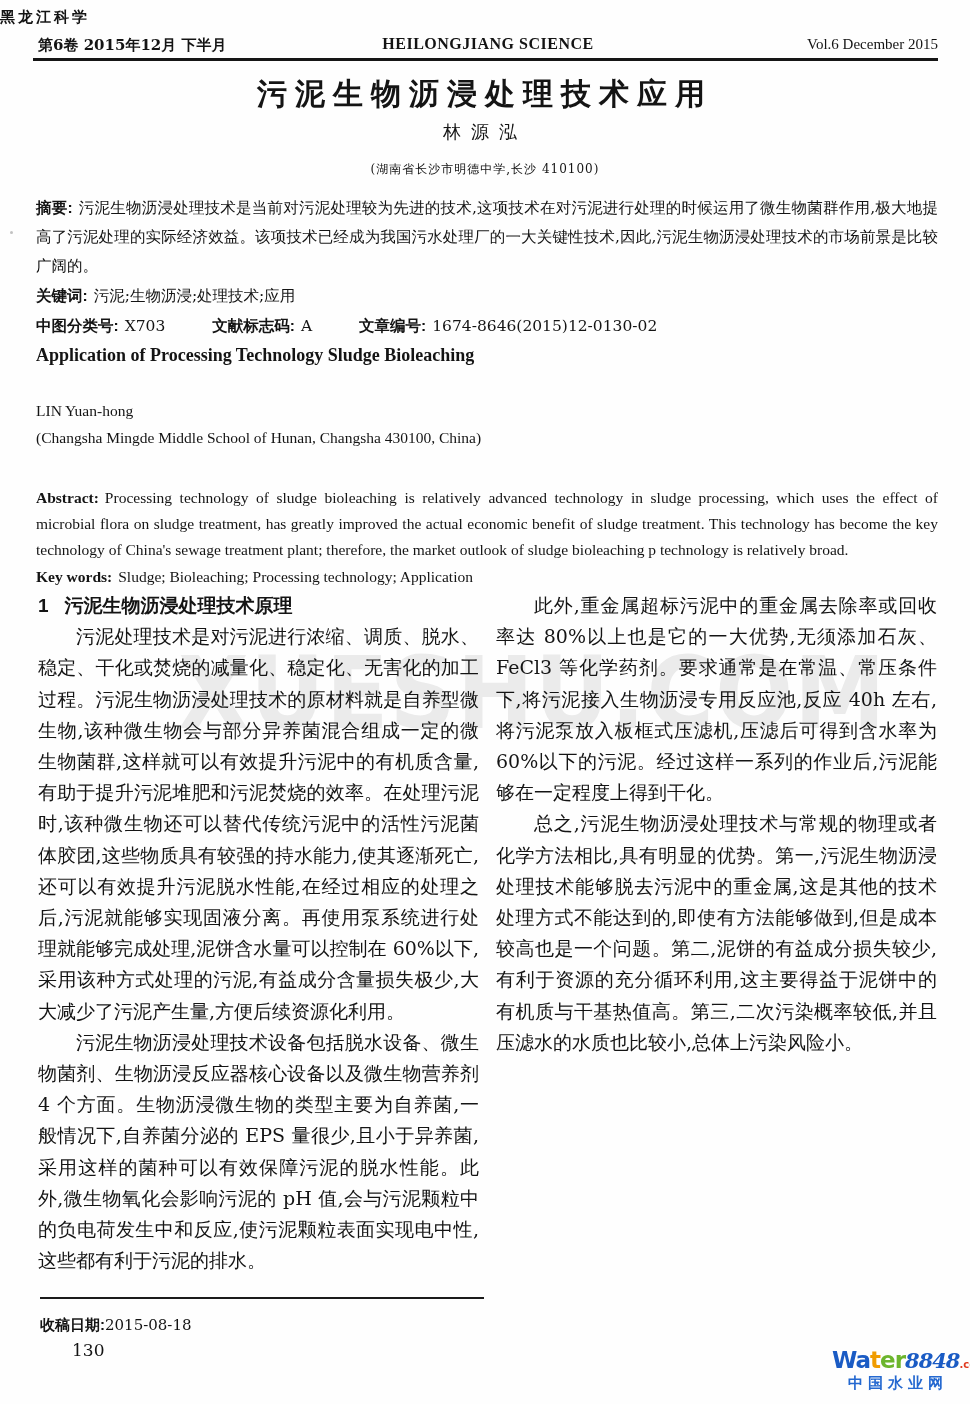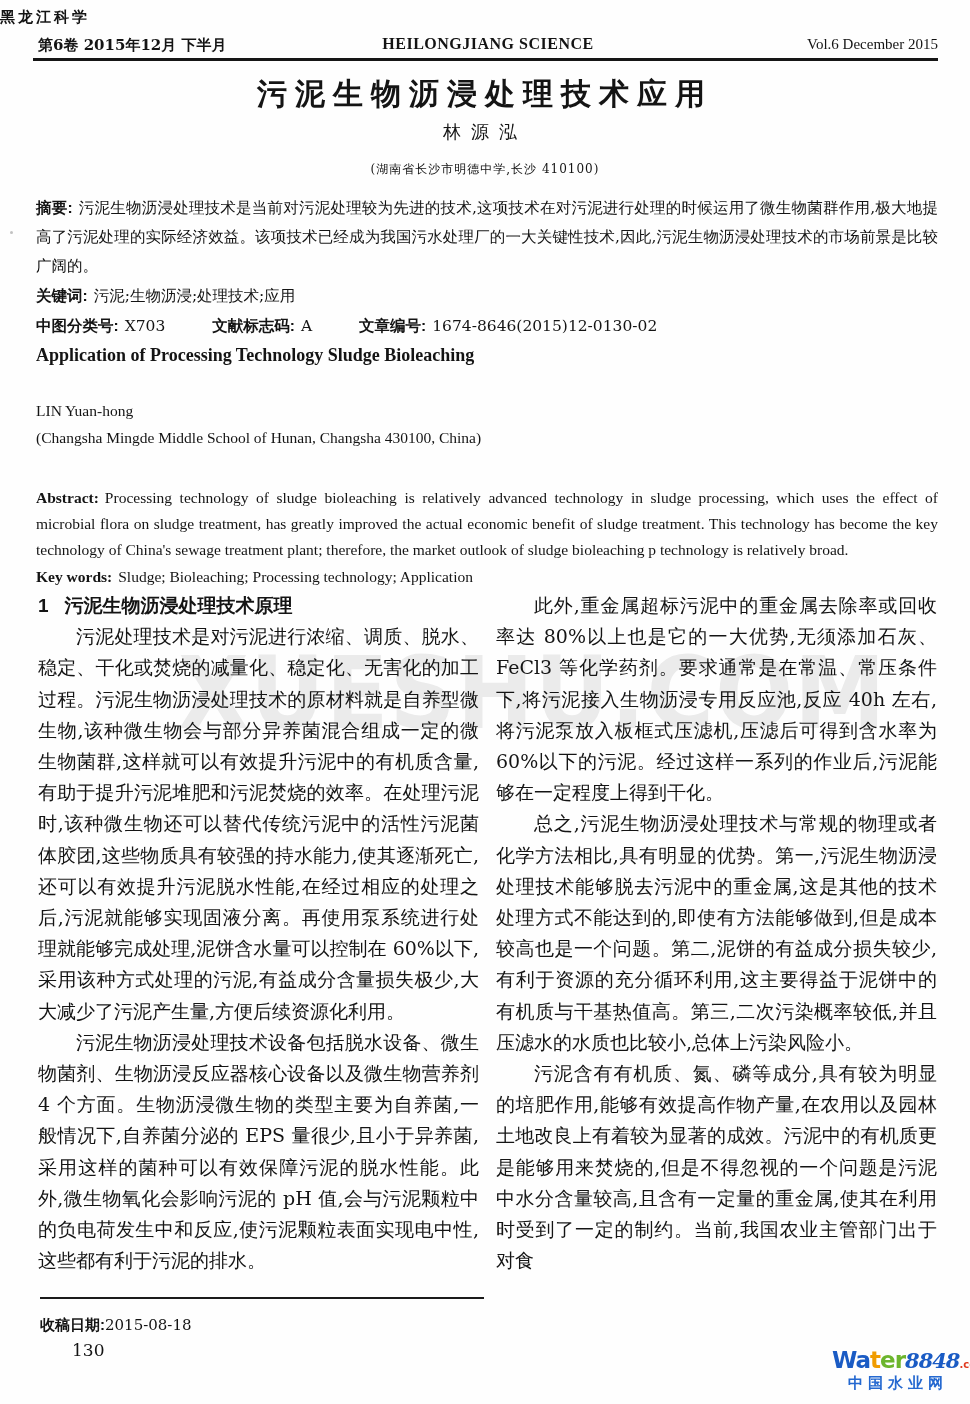--- a/index.html
+++ b/index.html
@@ -149,21 +149,20 @@
 
   <div class="columns">
     <div class="col">
       <div class="sec-heading"><span class="num">1</span><span>污泥生物沥浸处理技术原理</span></div>
       <p>污泥处理技术是对污泥进行浓缩、调质、脱水、稳定、干化或焚烧的减量化、稳定化、无害化的加工过程。污泥生物沥浸处理技术的原材料就是自养型微生物,该种微生物会与部分异养菌混合组成一定的微生物菌群,这样就可以有效提升污泥中的有机质含量,有助于提升污泥堆肥和污泥焚烧的效率。在处理污泥时,该种微生物还可以替代传统污泥中的活性污泥菌体胶团,这些物质具有较强的持水能力,使其逐渐死亡,还可以有效提升污泥脱水性能,在经过相应的处理之后,污泥就能够实现固液分离。再使用泵系统进行处理就能够完成处理,泥饼含水量可以控制在 60%以下,采用该种方式处理的污泥,有益成分含量损失极少,大大减少了污泥产生量,方便后续资源化利用。</p>
       <p>污泥生物沥浸处理技术设备包括脱水设备、微生物菌剂、生物沥浸反应器核心设备以及微生物营养剂4 个方面。生物沥浸微生物的类型主要为自养菌,一般情况下,自养菌分泌的 EPS 量很少,且小于异养菌,采用这样的菌种可以有效保障污泥的脱水性能。此外,微生物氧化会影响污泥的 pH 值,会与污泥颗粒中的负电荷发生中和反应,使污泥颗粒表面实现电中性,这些都有利于污泥的排水。</p>
     </div>
     <div class="col">
       <p>此外,重金属超标污泥中的重金属去除率或回收率达 80%以上也是它的一大优势,无须添加石灰、FeCl3 等化学药剂。要求通常是在常温、常压条件下,将污泥接入生物沥浸专用反应池,反应 40h 左右,将污泥泵放入板框式压滤机,压滤后可得到含水率为 60%以下的污泥。经过这样一系列的作业后,污泥能够在一定程度上得到干化。</p>
       <p>总之,污泥生物沥浸处理技术与常规的物理或者化学方法相比,具有明显的优势。第一,污泥生物沥浸处理技术能够脱去污泥中的重金属,这是其他的技术处理方式不能达到的,即使有方法能够做到,但是成本较高也是一个问题。第二,泥饼的有益成分损失较少,有利于资源的充分循环利用,这主要得益于泥饼中的有机质与干基热值高。第三,二次污染概率较低,并且压滤水的水质也比较小,总体上污染风险小。</p>
-      <p>污泥含有有机质、氮、磷等成分,具有较为明显的培肥作用,能够有效提高作物产量,在农用以及园林土地改良上有着较为显著的成效。污泥中的有机质更是能够用来焚烧的,但是不得忽视的一个问题是污泥中水分含量较高,且含有一定量的重金属,使其在利用时受到了一定的制约。当前,我国农业主管部门出于对食</p>
     </div>
   </div>
 
   <div class="footnote">
     <span class="lbl">收稿日期:</span><span>2015-08-18</span>
   </div>
   <div class="page-number">130</div>
 
   <div class="logo">
     <div class="logo-line1"><span class="logo-water logo-wa">Wa</span><span class="logo-water logo-t">t</span><span class="logo-water logo-er">er</span><span class="logo-num">8848</span><span class="logo-dotcom">.com</span></div>

